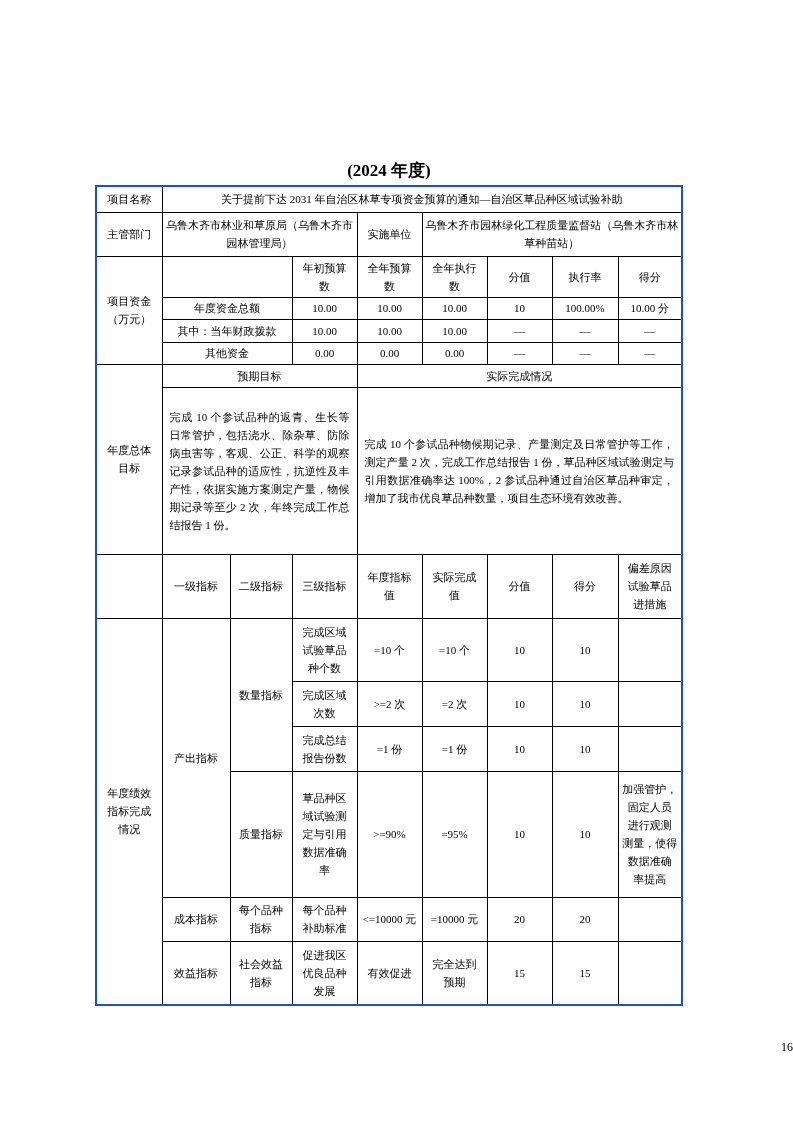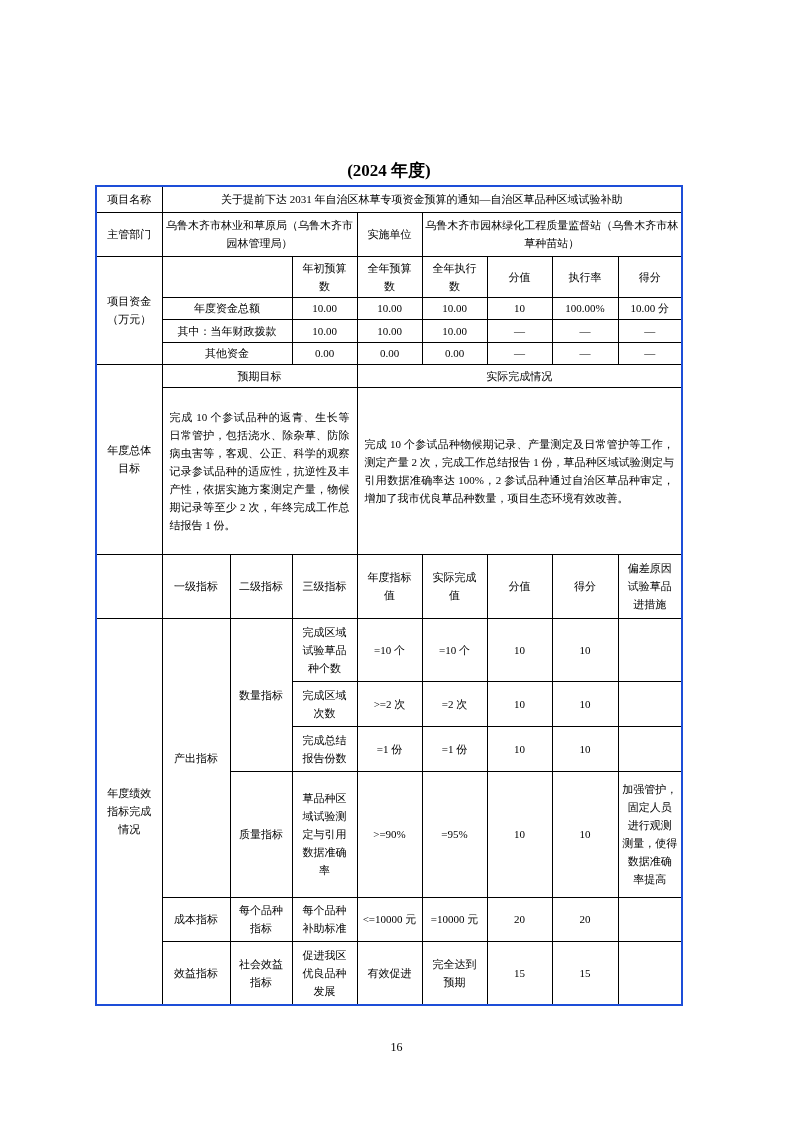--- a/index.html
+++ b/index.html
@@ -46,21 +46,21 @@
     word-break: break-word;
   }
   table.self-eval td.para {
     text-align: justify;
     padding: 20px 7px;
     white-space: normal;
   }
   .page-num {
     position: absolute;
     top: 1040px; left: 0; width: 100%;
-    text-align: center;
+    text-align: right;
     font-size: 12px;
   }
 </style>
 </head>
 <body>
 
 <div class="page">
 
   <div class="doc-subtitle">(2024 年度)</div>
 

